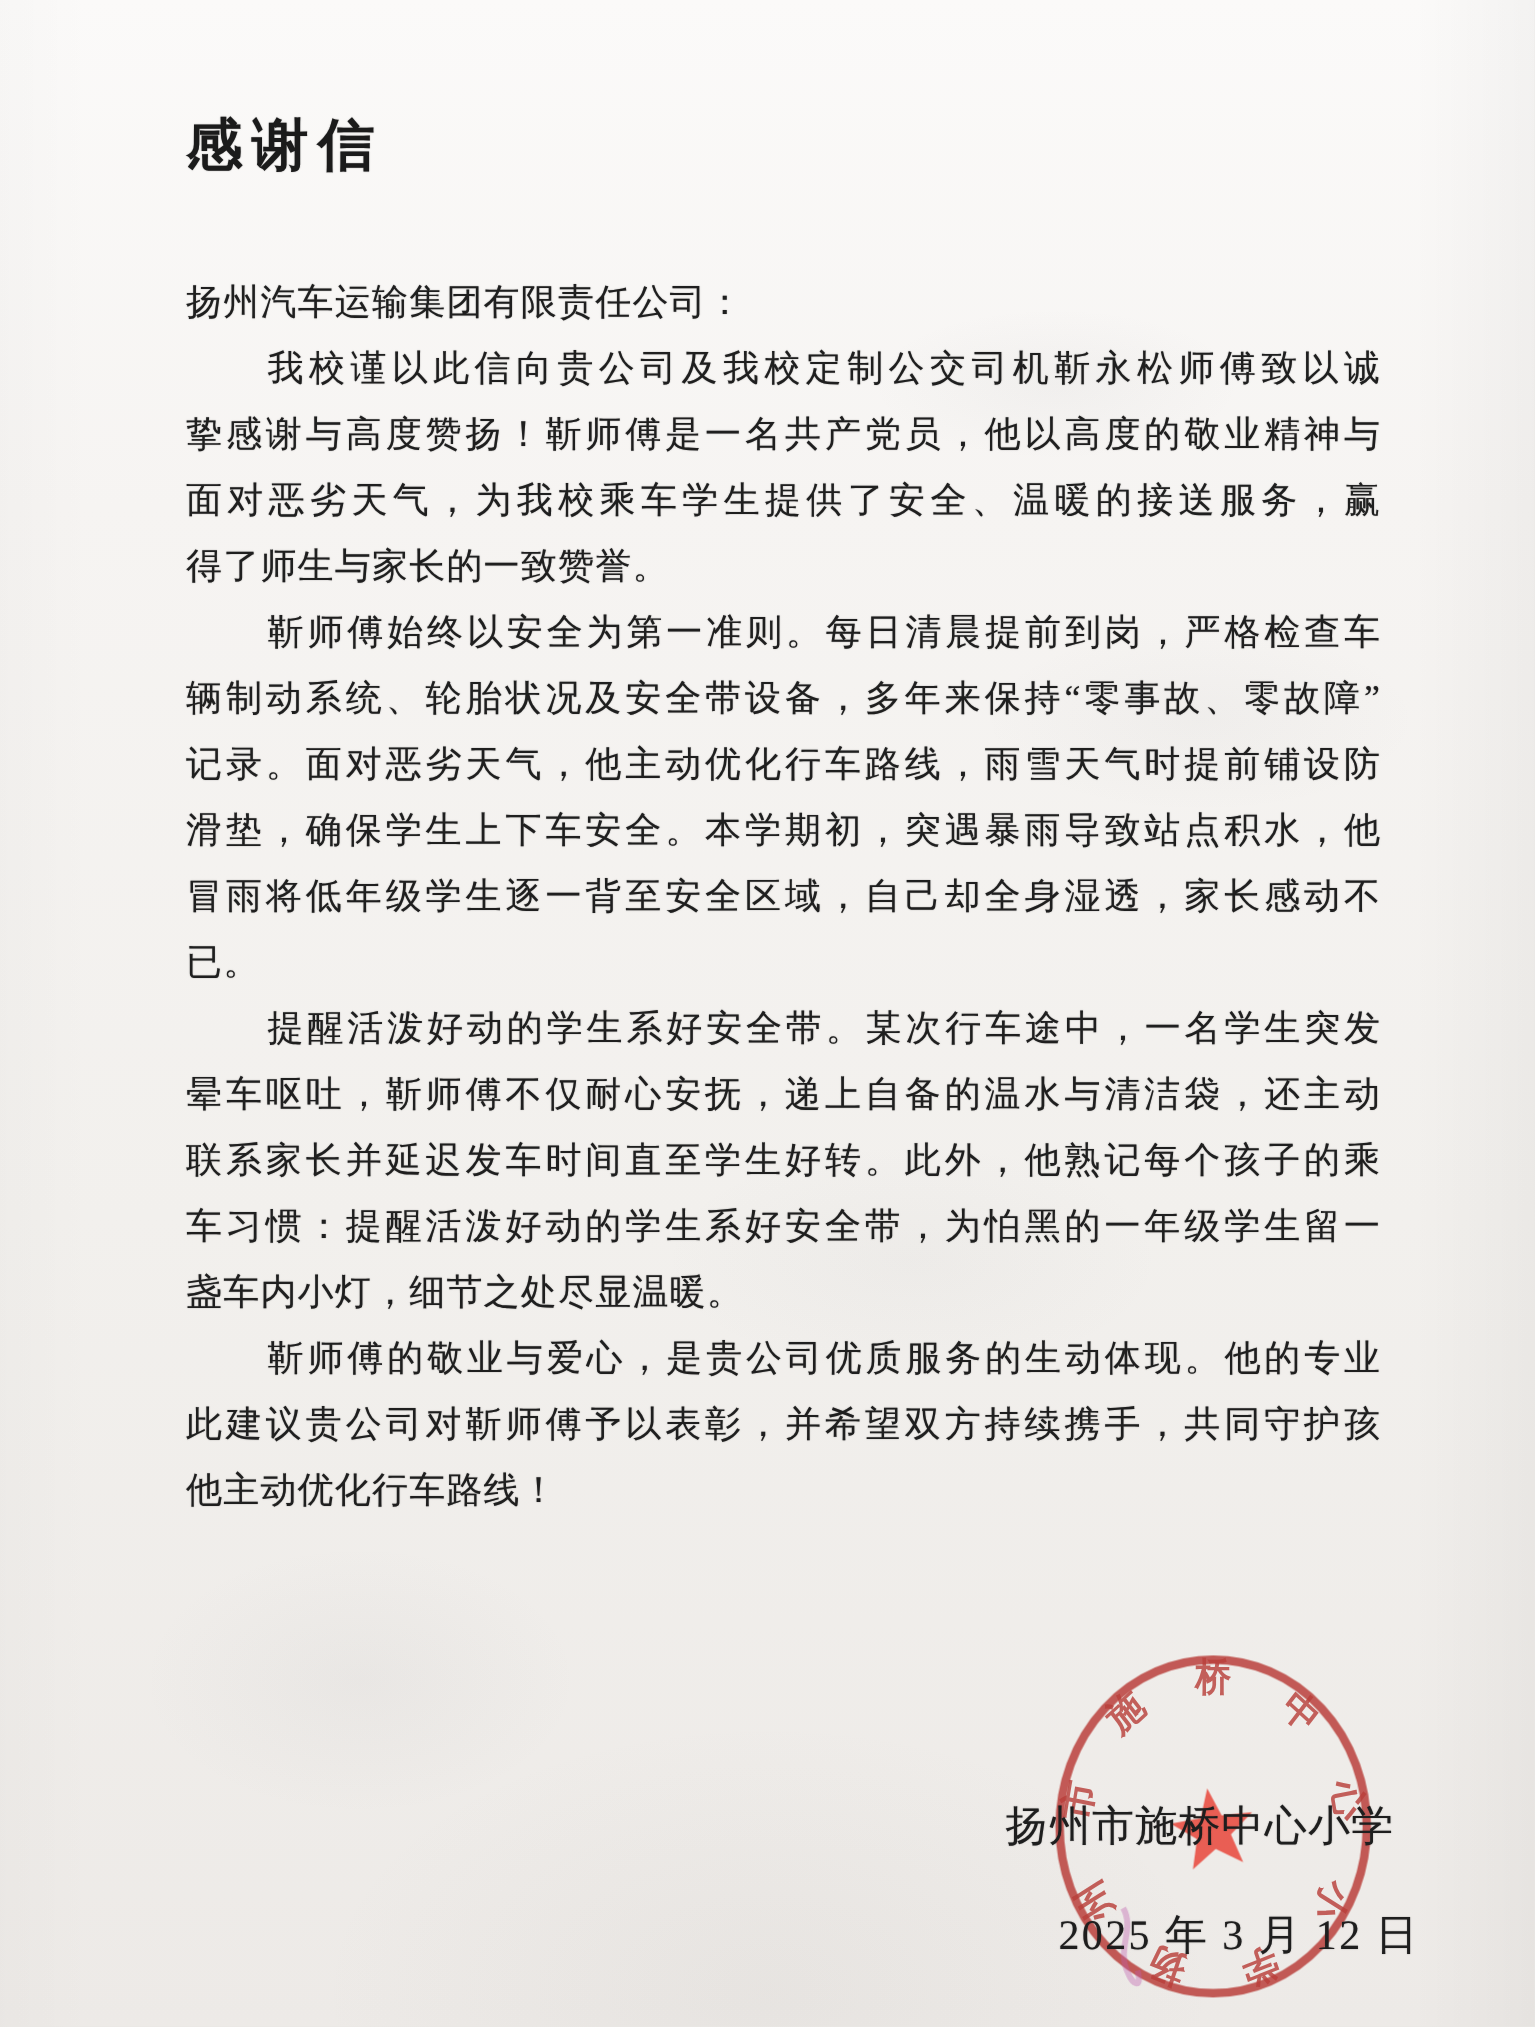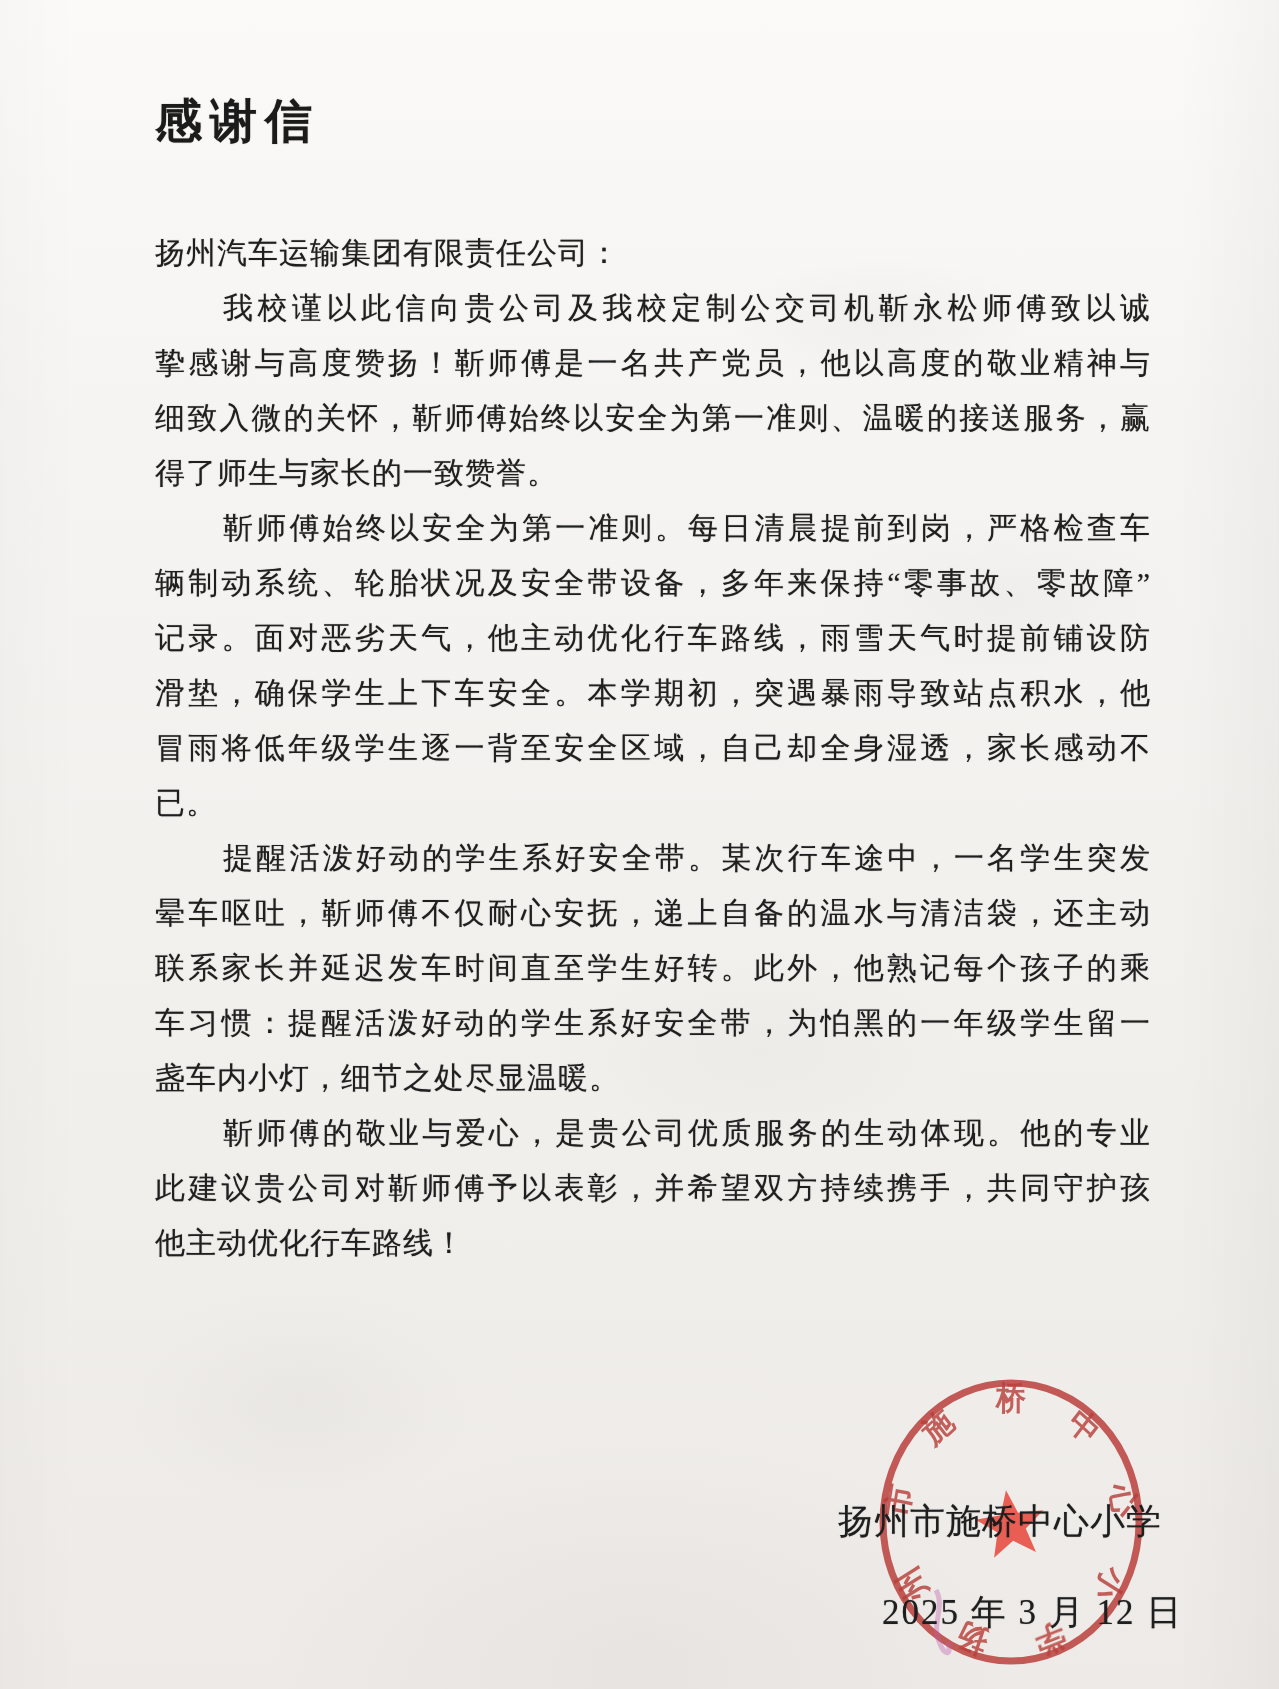--- a/index.html
+++ b/index.html
@@ -60,21 +60,21 @@
 
 <div class="page">
   <div class="texture"></div>
 
   <div class="title">感谢信</div>
 
   <div class="body-text">
     <div class="ln">扬州汽车运输集团有限责任公司：</div>
     <div class="ln ind fill">我校谨以此信向贵公司及我校定制公交司机靳永松师傅致以诚</div>
     <div class="ln fill">挚感谢与高度赞扬！靳师傅是一名共产党员，他以高度的敬业精神与</div>
-    <div class="ln fill">细致入微的关怀，靳师傅始终以安全为第一准则、温暖的接送服务，赢</div>
+    <div class="ln fill">面对恶劣天气，为我校乘车学生提供了安全、温暖的接送服务，赢</div>
     <div class="ln">得了师生与家长的一致赞誉。</div>
     <div class="ln ind fill">靳师傅始终以安全为第一准则。每日清晨提前到岗，严格检查车</div>
     <div class="ln fill">辆制动系统、轮胎状况及安全带设备，多年来保持“零事故、零故障”</div>
     <div class="ln fill">记录。面对恶劣天气，他主动优化行车路线，雨雪天气时提前铺设防</div>
     <div class="ln fill">滑垫，确保学生上下车安全。本学期初，突遇暴雨导致站点积水，他</div>
     <div class="ln fill">冒雨将低年级学生逐一背至安全区域，自己却全身湿透，家长感动不</div>
     <div class="ln">已。</div>
     <div class="ln ind fill">提醒活泼好动的学生系好安全带。某次行车途中，一名学生突发</div>
     <div class="ln fill">晕车呕吐，靳师傅不仅耐心安抚，递上自备的温水与清洁袋，还主动</div>
     <div class="ln fill">联系家长并延迟发车时间直至学生好转。此外，他熟记每个孩子的乘</div>

